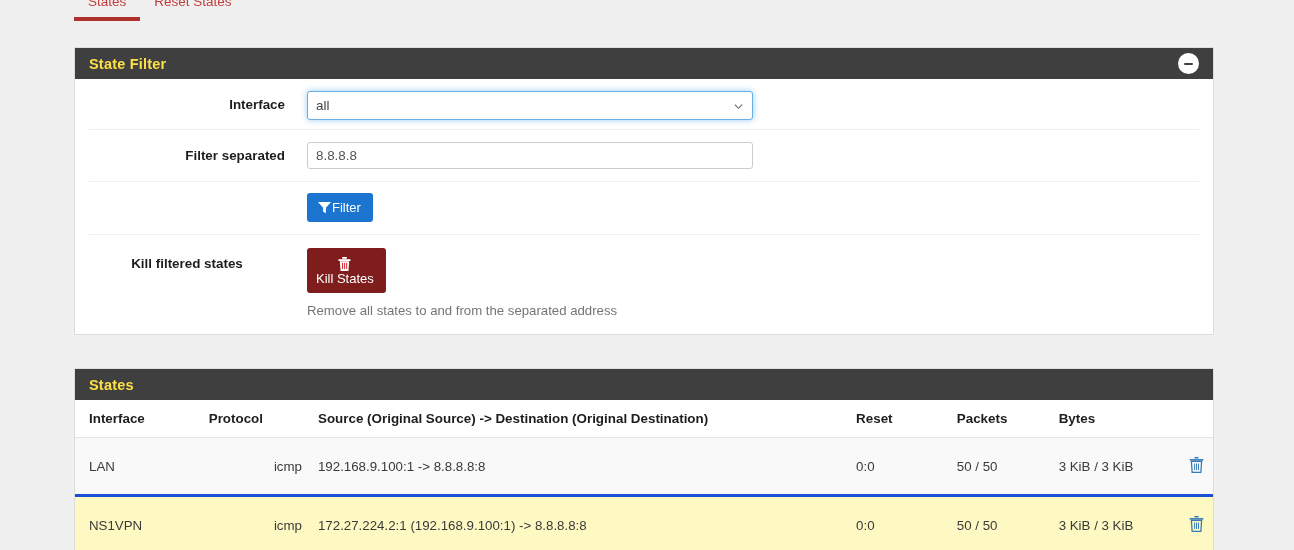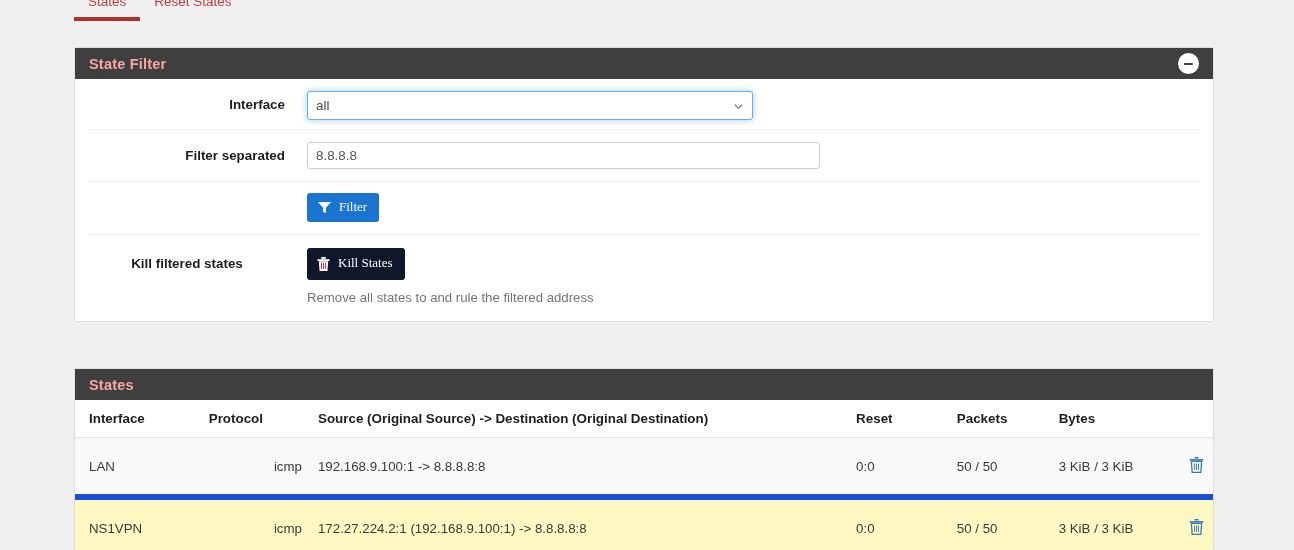--- a/index.html
+++ b/index.html
@@ -42,21 +42,21 @@
   .panel {
     position: absolute;
     left: 74px;
     width: 1140px;
     background: #fff;
     border: 1px solid #ddd;
     box-sizing: border-box;
   }
   .panel-heading {
     background: #3f3f3f;
-    color: #fca5a5;
+    color: #fde047;
     font-size: 14.5px;
     font-weight: bold;
     padding: 8px 14px;
     height: 31px;
     box-sizing: border-box;
     display: flex;
     align-items: center;
     justify-content: space-between;
     letter-spacing: .2px;
   }
@@ -99,21 +99,21 @@
     padding-top: 6px;
     padding-right: 0;
     box-sizing: border-box;
   }
   .form-field {
     flex: 1 1 auto;
     padding-left: 22px;
     box-sizing: border-box;
   }
   .fld {
-    width: 513px;
+    width: 446px;
     height: 27px;
     box-sizing: border-box;
     border: 1px solid #ccc;
     border-radius: 3px;
     font-size: 13.4px;
     font-family: "Liberation Sans", sans-serif;
     color: #555;
     padding: 3px 8px;
     background: #fff;
     outline: none;
@@ -139,33 +139,32 @@
     right: 10px;
     top: 11px;
     width: 9px;
     height: 9px;
     pointer-events: none;
   }
 
   
   .btn {
     display: inline-flex;
-    align-items: flex-start;
-    gap: 7px;
+    align-items: center;
     border: none;
     border-radius: 3px;
     font-size: 13px;
-    font-family: Liberation Serif, serif;
+    font-family: Liberation Sans, sans-serif;
     color: #fff;
     padding: 7px 12px 7px 10px;
     cursor: pointer;
     line-height: 1;
   }
   .btn-primary { background: #1b75d0; }
-  .btn-danger  { background: #0f172a; }
+  .btn-danger  { background: #7f1d1d; flex-direction: column; }
   .btn svg { display: block; }
   .help-text {
     font-size: 13.2px;
     color: #757575;
     margin-top: 10px;
   }
 
   
   table.states {
     width: 100%;
@@ -177,21 +176,21 @@
     font-weight: bold;
     color: #1d1d1d;
     padding: 11px 8px 11px 8px;
     border-bottom: 1px solid #e2e2e2;
     font-size: 13.4px;
     white-space: nowrap;
   }
   table.states tbody td {
     padding: 17px 8px;
     color: #3a3a3a;
-    border-bottom: 6px solid #1d4ed8;
+    border-bottom: 3px solid #1d4ed8;
     white-space: nowrap;
   }
   table.states tbody tr.odd td { background: #f9f9f9; }
   table.states tbody tr.even td { background: #fef9c3; }
   .c-iface { padding-left: 14px !important; width: 112px; }
   .c-proto { width: 100px; text-align: right; }
   .c-srcdst { width: 545px; }
   .c-state { width: 93px; }
   .c-packets { width: 92px; }
   .c-bytes { width: 120px; }
@@ -264,21 +263,21 @@
           <svg width="15" height="16" viewBox="0 0 16 17">
             <rect x="1.6" y="3.4" width="12.8" height="1.9" fill="#fff"></rect>
             <rect x="5.6" y="1" width="4.8" height="2" fill="#fff"></rect>
             <path d="M3 5.6 H13 L12.2 16 H3.8 Z" fill="#fff"></path>
             <rect x="5.4" y="7.2" width="1" height="6.6" fill="#d3202a"></rect>
             <rect x="7.6" y="7.2" width="1" height="6.6" fill="#d3202a"></rect>
             <rect x="9.8" y="7.2" width="1" height="6.6" fill="#d3202a"></rect>
           </svg>
           <span>Kill States</span>
         </button>
-        <div class="help-text">Remove all states to and rule the filtered address</div>
+        <div class="help-text">Remove all states to and from the separated address</div>
       </div>
     </div>
 
   </div>
 </div>
 
 <div class="panel" style="top:368px;">
 
   <div class="panel-heading">
     <span>States</span>

